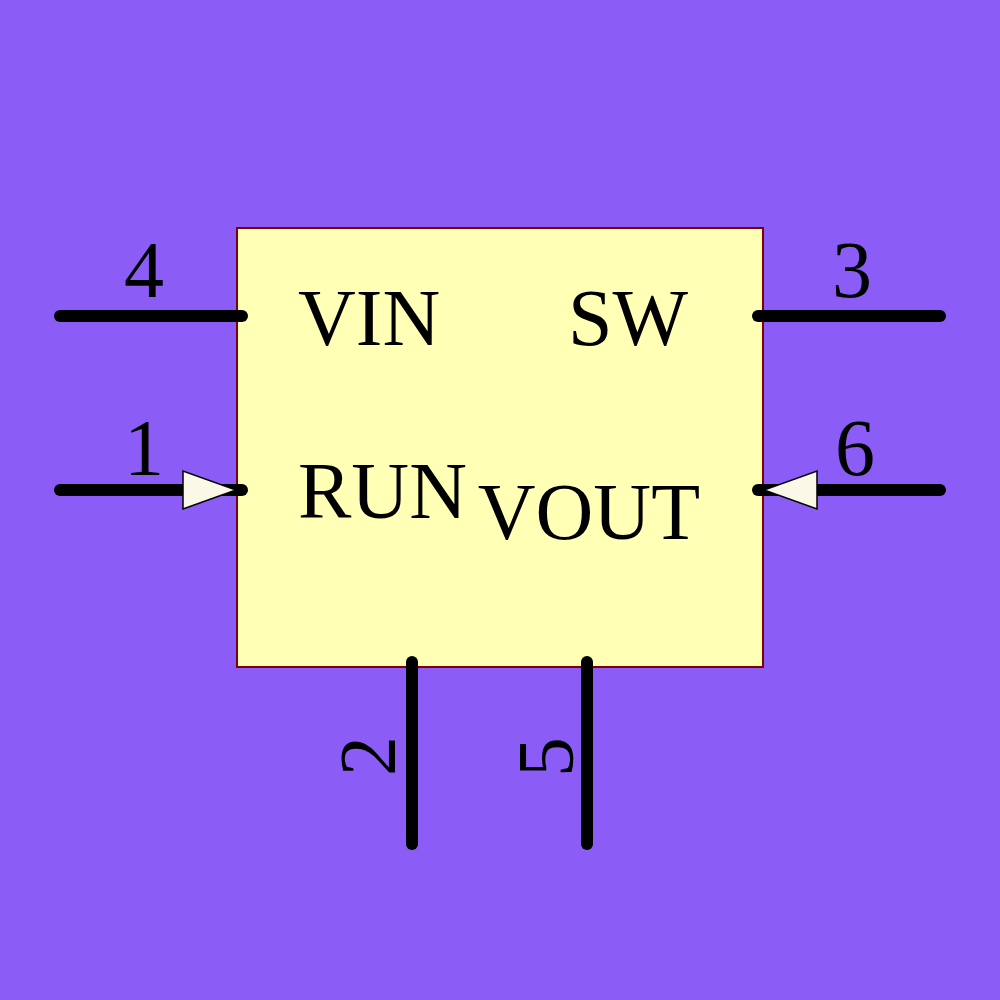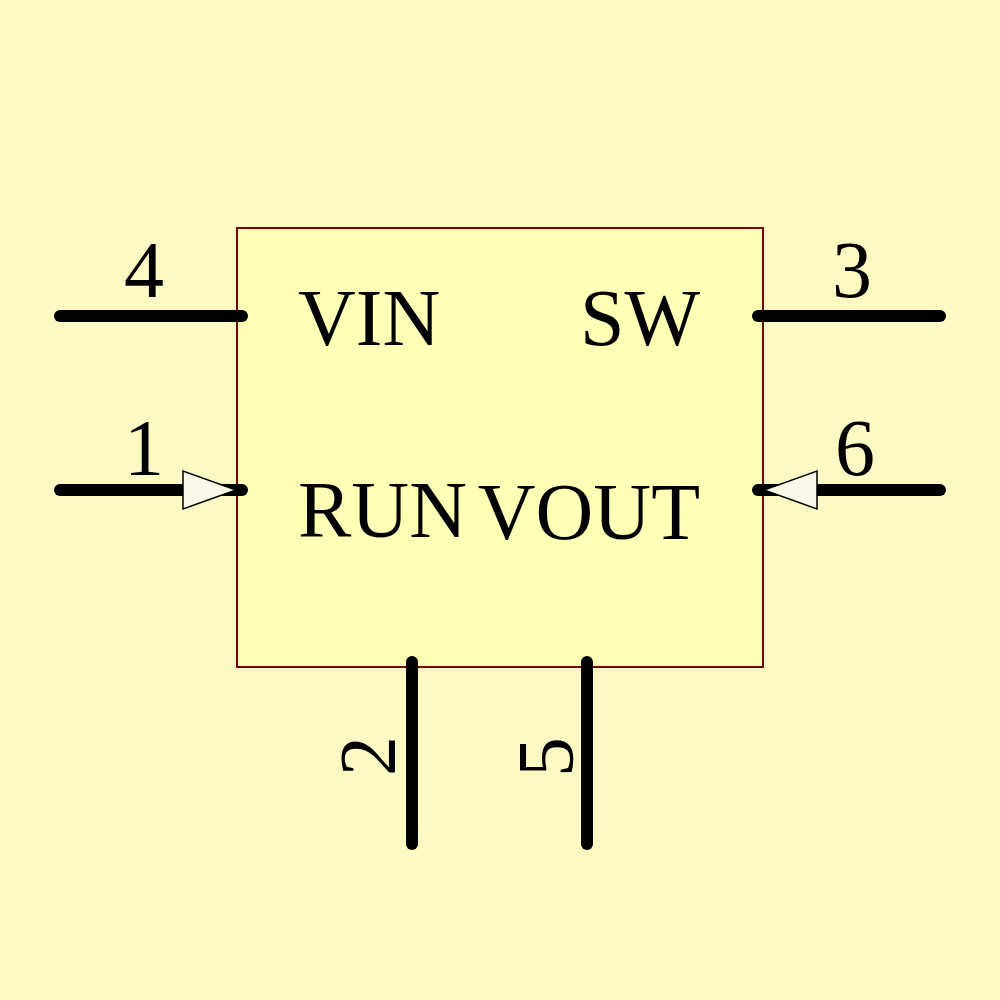--- a/index.html
+++ b/index.html
@@ -4,21 +4,21 @@
 <style>
   html, body {
     margin: 0;
     padding: 0;
     background: #FFFFFF;
   }
   .canvas {
     position: relative;
     width: 1000px;
     height: 1000px;
-    background: #fef9c3;
+    background: #8b5cf6;
     overflow: hidden;
     font-family: "Liberation Serif", serif;
   }
   .shapes {
     position: absolute;
     left: 0;
     top: 0;
     width: 1000px;
     height: 1000px;
   }
@@ -48,22 +48,22 @@
     <line x1="758" y1="316" x2="940" y2="316" stroke="#000000" stroke-width="12" stroke-linecap="round"></line>
     <line x1="758" y1="490" x2="940" y2="490" stroke="#000000" stroke-width="12" stroke-linecap="round"></line>
     <line x1="412" y1="662" x2="412" y2="844" stroke="#000000" stroke-width="12" stroke-linecap="round"></line>
     <line x1="587" y1="662" x2="587" y2="844" stroke="#000000" stroke-width="12" stroke-linecap="round"></line>
 
     <polygon points="183,471 183,509 236,490" fill="#FAF8E6" stroke="#000000" stroke-width="1.5"></polygon>
     <polygon points="817,471 817,509 764,490" fill="#FAF8E6" stroke="#000000" stroke-width="1.5"></polygon>
   </svg>
 
   <span class="lbl" style="left:298px; top:278px;">VIN</span>
-  <span class="lbl" style="right:300px; top:278px;font-family:Liberation Serif, serif;">SW</span>
-  <span class="lbl" style="left:298px; top:470px;">RUN</span>
+  <span class="lbl" style="right:312px; top:278px;font-family:Liberation Serif, serif;">SW</span>
+  <span class="lbl" style="left:298px; top:451px;">RUN</span>
   <span class="lbl" style="right:300px; top:451px;margin-top:21px;">VOUT</span>
 
   <span class="lbl pin-num-left" style="left:144px; top:230px;">4</span>
   <span class="lbl pin-num-left" style="left:144px; top:408px;">1</span>
   <span class="lbl pin-num-left" style="left:852px; top:230px;">3</span>
   <span class="lbl pin-num-left" style="left:855px; top:408px;">6</span>
   <span class="lbl pin-num-bottom" style="left:368px; top:756px;">2</span>
   <span class="lbl pin-num-bottom" style="left:546px; top:757px;">5</span>
 
 </div>

